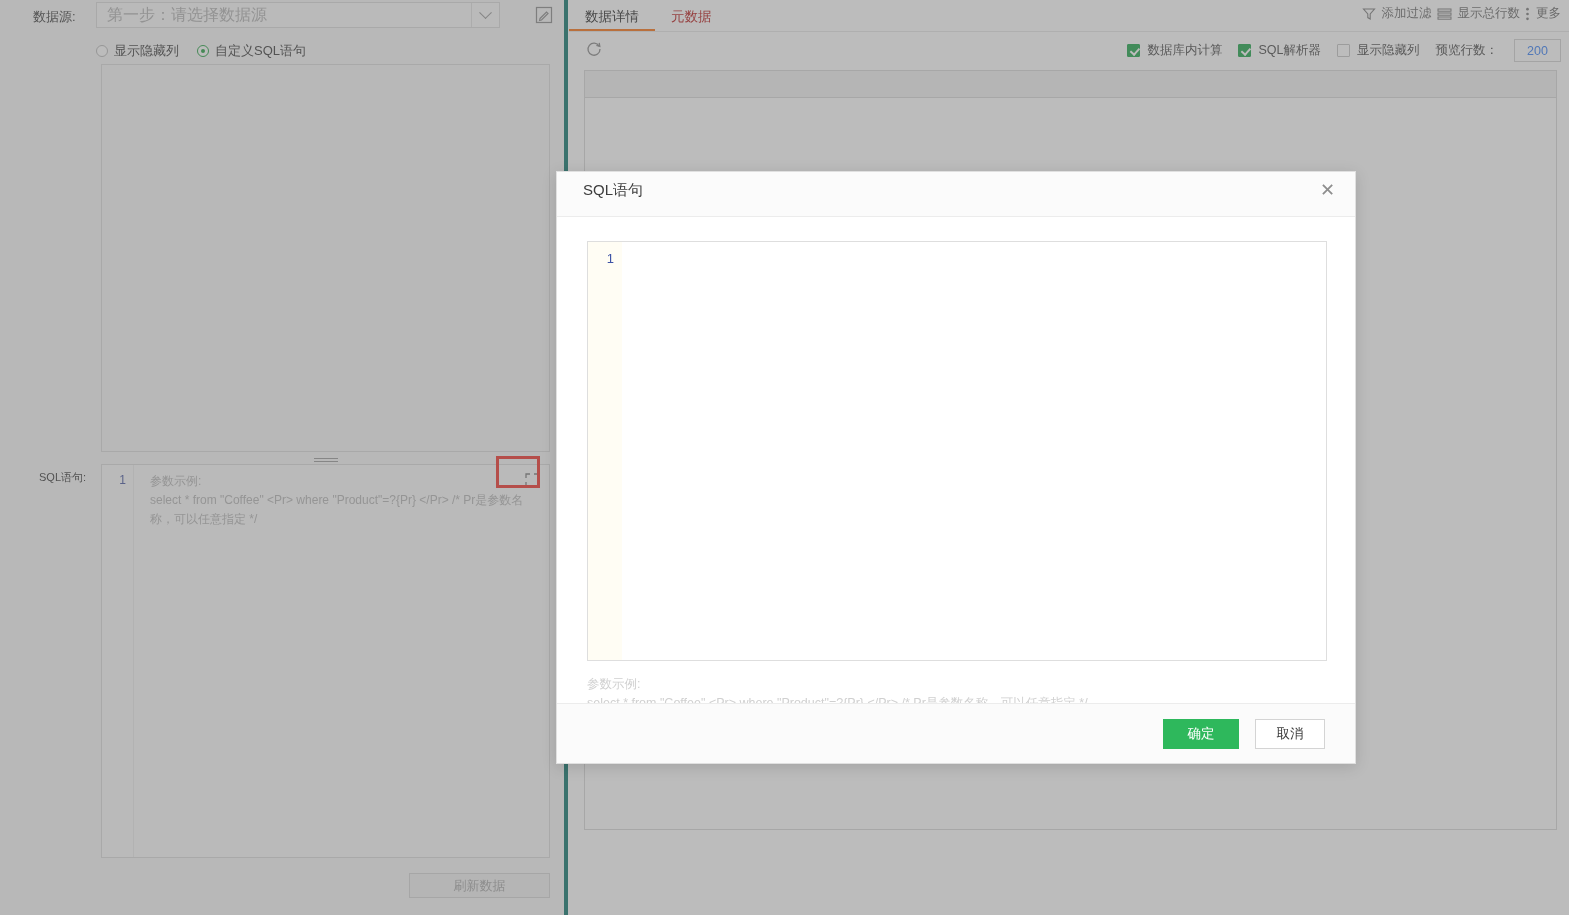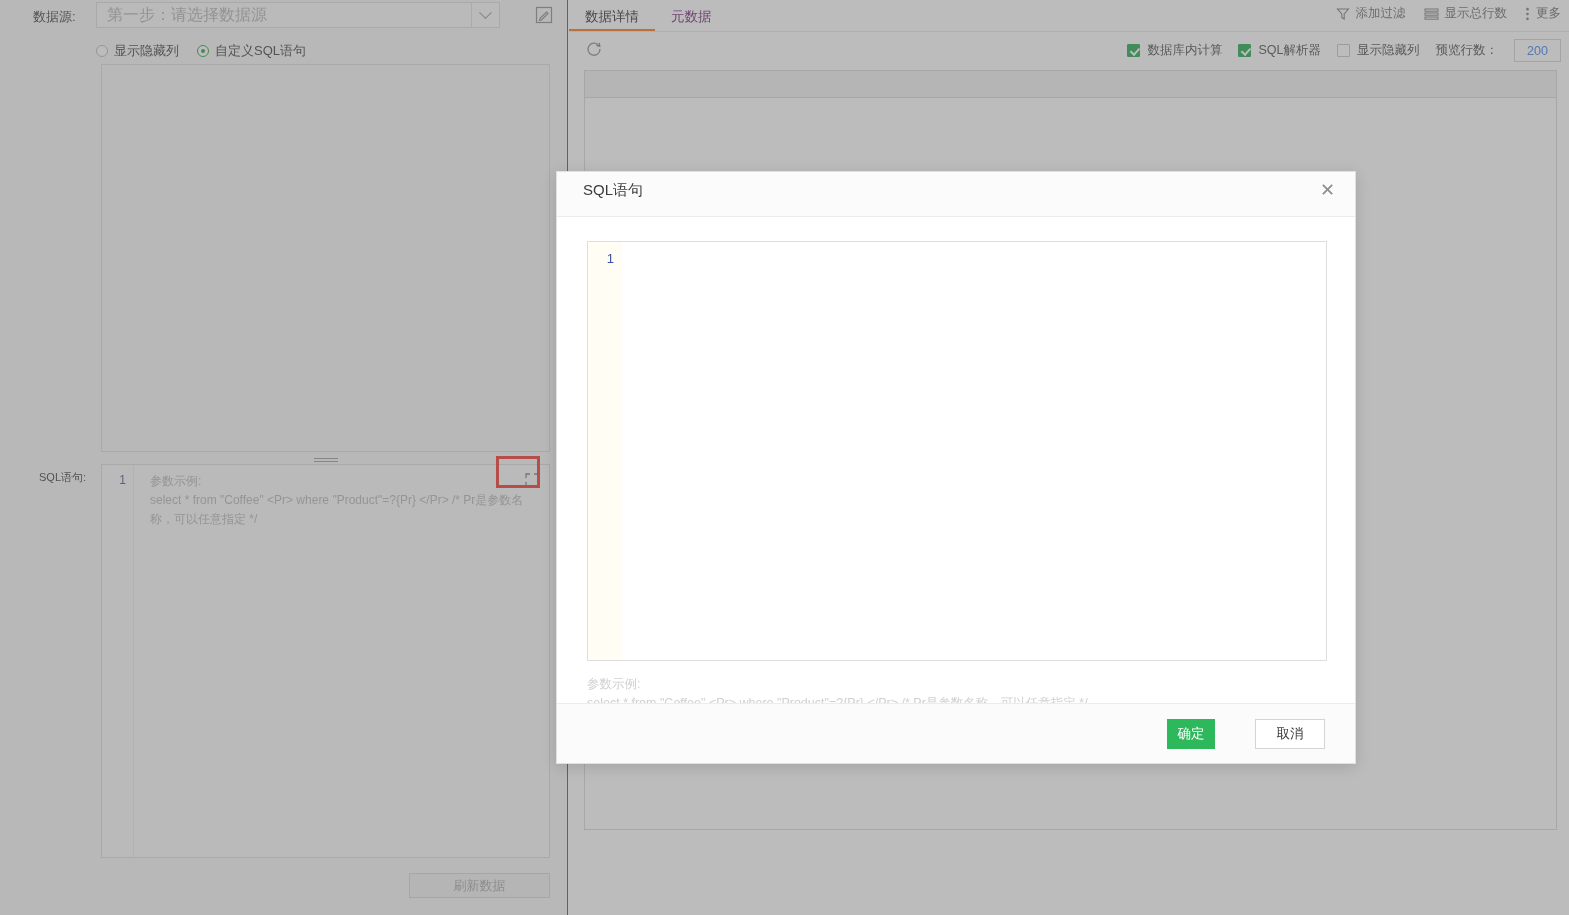--- a/index.html
+++ b/index.html
@@ -14,21 +14,21 @@
   }
   #root { position: relative; width: 1569px; height: 915px; }
 
   
   .app { position: absolute; inset: 0; background: #fff; }
 
   
   .left-panel {
     position: absolute; left: 0; top: 0; width: 568px; height: 915px;
     background: #f7f7f7;
-    border-right: 1px solid #0f766e;
+    border-right: 4px solid #0f766e;
   }
   .ds-row { position: absolute; left: 0; top: 0; width: 568px; height: 30px; }
   .ds-label {
     position: absolute; left: 33px; top: 8px;
     font-size: 13px; color: #3b3b3b;
   }
   .ds-input {
     position: absolute; left: 96px; top: 2px; width: 404px; height: 26px;
     background: #fbfbfb; border: 1px solid #dcdcdc;
     display: flex; align-items: center;
@@ -92,26 +92,26 @@
     position: absolute; left: 409px; top: 873px; width: 141px; height: 25px;
     background: #f2f2f2; border: 1px solid #d6d6d6;
     display: flex; align-items: center; justify-content: center;
     font-size: 13px; color: #a8a8a8;
   }
 
   
   .right-panel { position: absolute; left: 569px; top: 0; right: 0; height: 915px; background: #fff; }
   .tabs { position: absolute; left: 0; top: 0; height: 32px; display: flex; align-items: flex-end; }
   .tab {
-    padding: 0 16px; height: 31px; line-height: 31px; font-size: 13.5px; color: #701a75;
+    padding: 0 16px; height: 31px; line-height: 31px; font-size: 13.5px; color: #b91c1c;
   }
   .tab.active { color: #2b2b2b; border-bottom: 3px solid #f97316; }
   .tabs-underline { position: absolute; left: 0; top: 31px; right: 0; height: 1px; background: #e8e8e8; }
 
-  .hdr-actions { position: absolute; right: 8px; top: 5px; display: flex; align-items: center; gap: 18px; }
+  .hdr-actions { position: absolute; right: 8px; top: 5px; display: flex; align-items: center; gap: 5px; }
   .hdr-item { display: flex; align-items: center; gap: 6px; font-size: 12.5px; color: #6b6b6b; }
 
   .toolbar2 { position: absolute; left: 0; top: 33px; right: 0; height: 33px; }
   .refresh-ic { position: absolute; left: 16px; top: 7px; width: 18px; height: 18px; }
   .opts { position: absolute; right: 8px; top: 6px; display: flex; align-items: center; gap: 16px; justify-content: flex-end; }
   .opt { display: flex; align-items: center; gap: 7px; font-size: 12.5px; color: #4a4a4a; }
   .cbx { width: 13px; height: 13px; border: 1px solid #c4c4c4; background: #fff; display: inline-block;
          position: relative; border-radius: 1px; }
   .cbx.on { background: #1fa54a; border-color: #1fa54a; }
   .cbx.on::after { content: ""; position: absolute; left: 4px; top: 1px; width: 3.5px; height: 7px;
@@ -145,26 +145,26 @@
   .code-gutter { position: absolute; left: 0; top: 0; width: 34px; height: 100%; background: #fffdf4; }
   .code-gutter .ln { text-align: right; padding-right: 8px; padding-top: 9px; color: #3c52a5; font-size: 13px; }
   .code-area { position: absolute; left: 34px; top: 0; right: 0; bottom: 0; background: #fff; }
   .modal-hint { margin-top: 14px; color: #d0d0d0; font-size: 12.5px; line-height: 19px; }
   .modal-foot {
     position: absolute; left: 0; right: 0; bottom: 0; height: 60px;
     background: #fbfbfb; border-top: 1px solid #ececec;
     display: flex; align-items: center; justify-content: flex-end; gap: 16px; padding-right: 30px;
   }
   .btn-primary {
-    width: 48px; height: 30px; background: #2eb85c; color: #fff; font-size: 13.5px;
+    width: 76px; height: 30px; background: #2eb85c; color: #fff; font-size: 13.5px;
     display: flex; align-items: center; justify-content: center; border: none; cursor: pointer;
   }
   .btn-default {
     width: 70px; height: 30px; background: #fff; color: #3d3d3d; font-size: 13.5px;
-    border: 1px solid #d4d4d4; display: flex; align-items: center; justify-content: center; cursor: pointer; margin-left: 24px;
+    border: 1px solid #d4d4d4; display: flex; align-items: center; justify-content: center; cursor: pointer;
   }
 </style>
 </head>
 <body>
 
 <div id="root">
 
   <div class="app">
 
     <div class="left-panel">

